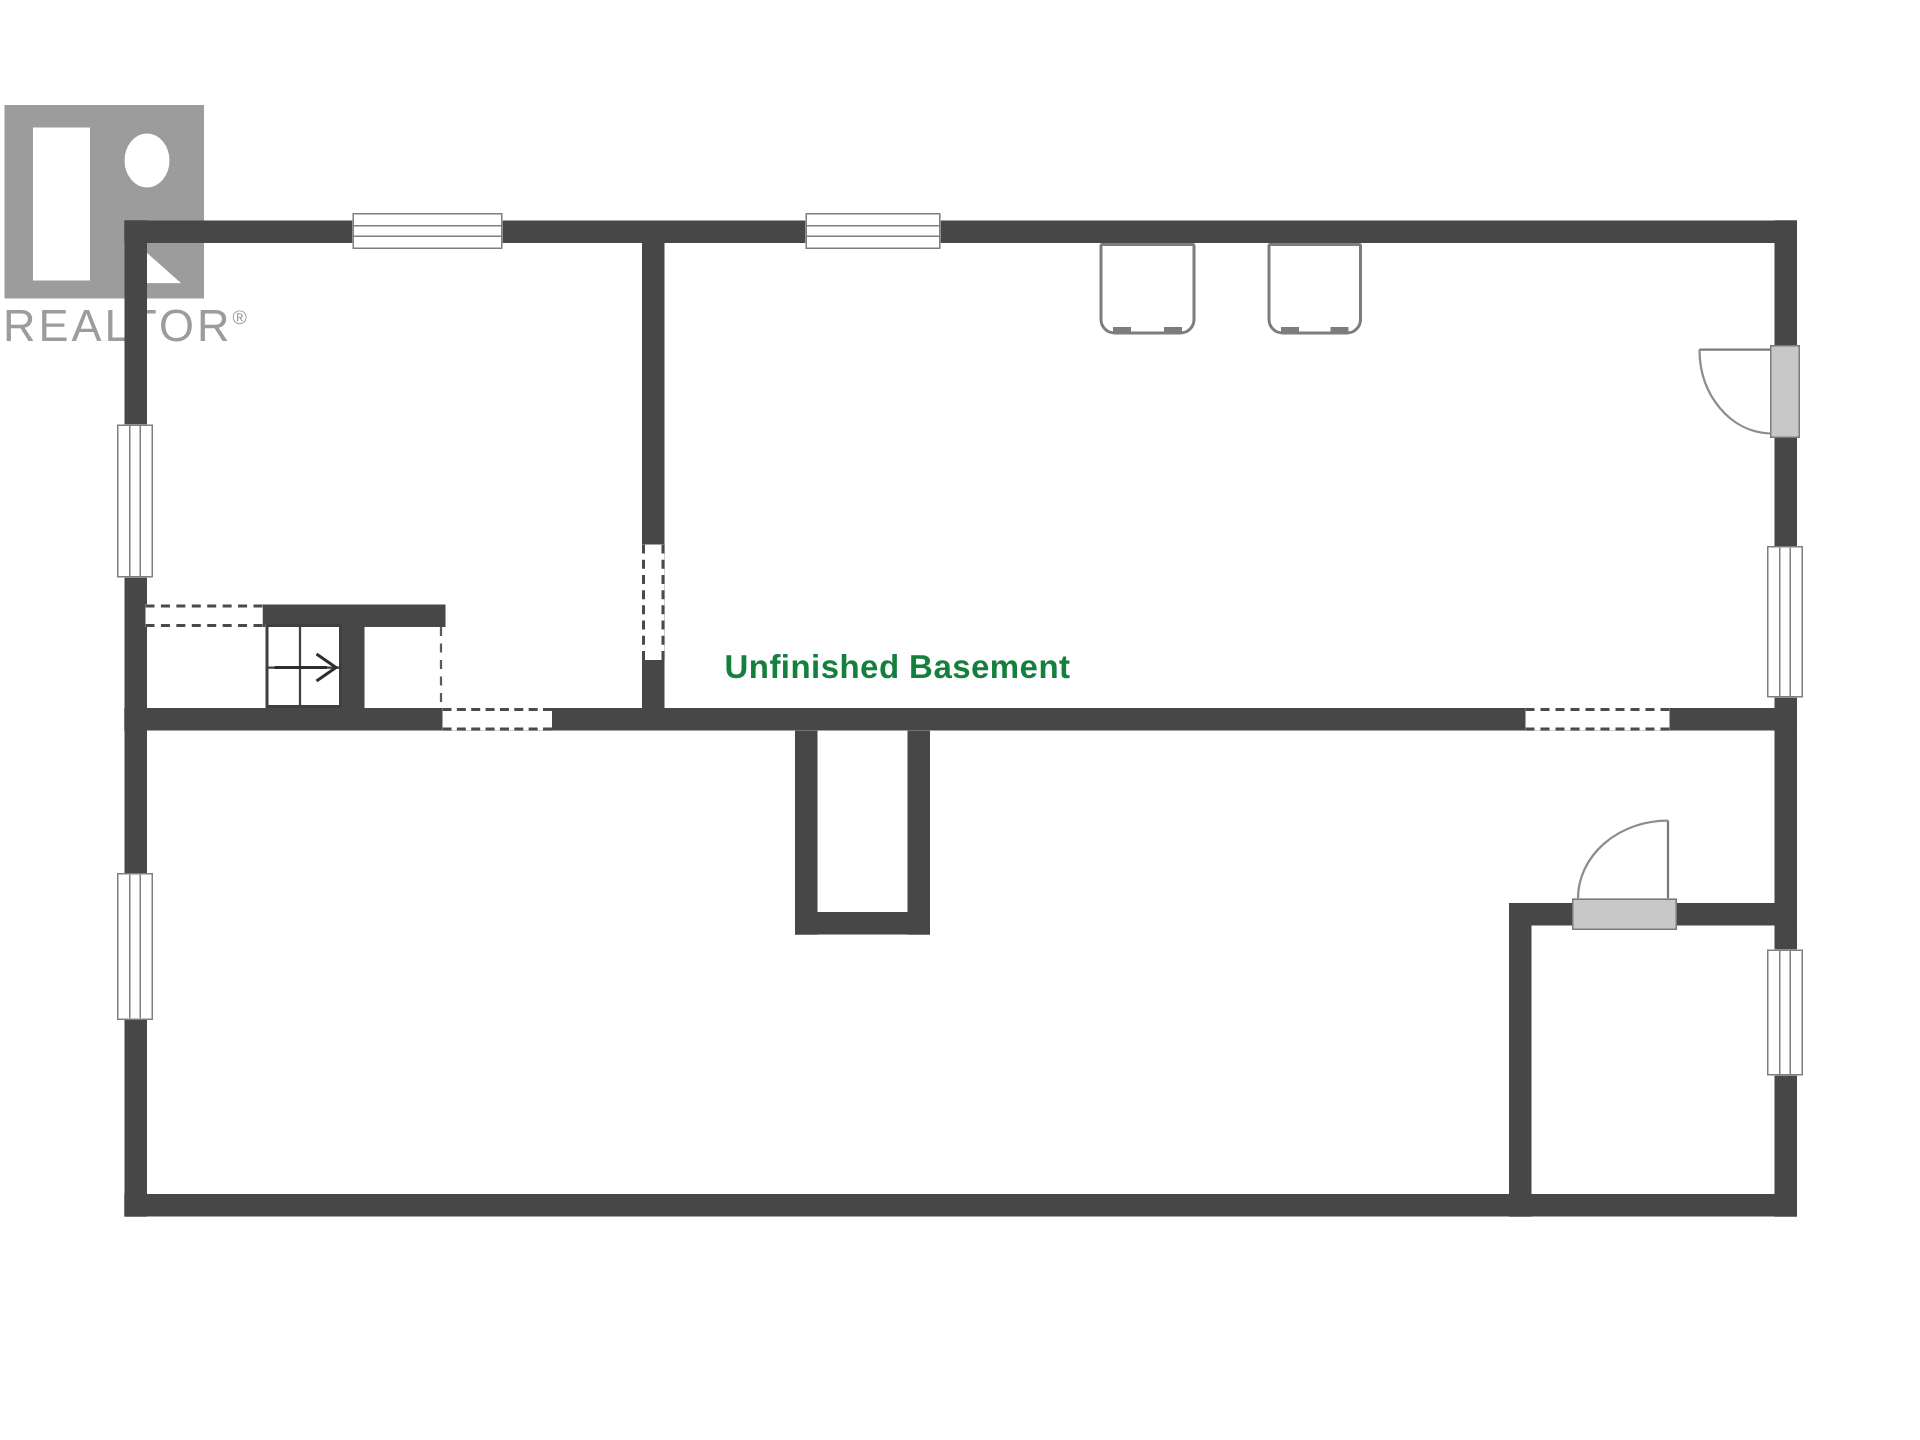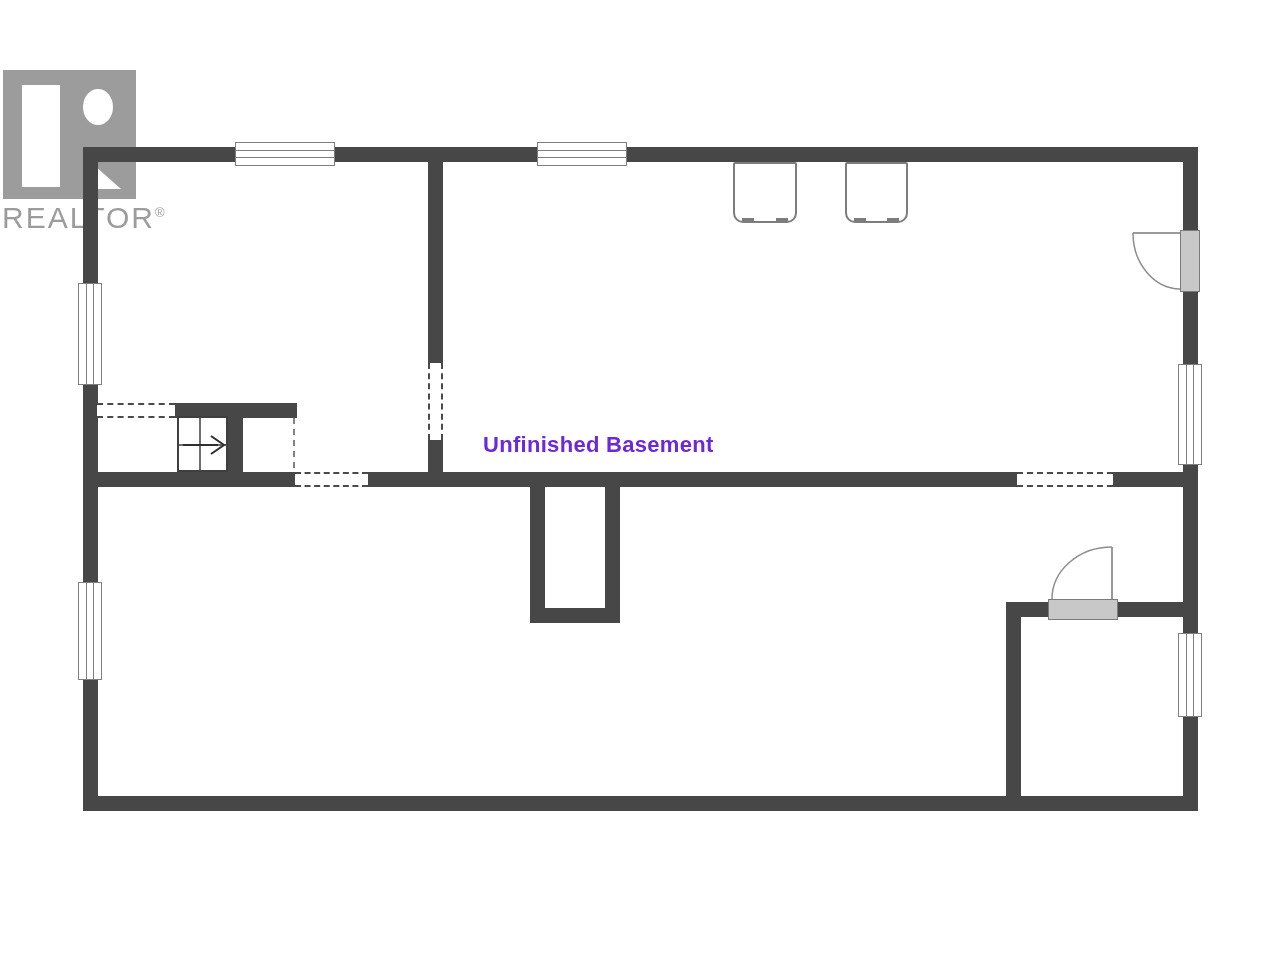--- a/index.html
+++ b/index.html
@@ -26,21 +26,21 @@
   .stairbox{position:absolute;background:#fff;border:2px solid #3f3f3f;z-index:3;box-sizing:border-box;}
   
   .appliance{position:absolute;background:#fff;border:2px solid #7d7d7d;
     border-radius:2px 2px 10px 10px;z-index:2;box-sizing:border-box;}
   .foot{position:absolute;bottom:-1px;width:12px;height:4px;background:#7d7d7d;}
   .foot.l{left:7px;} .foot.r{right:7px;}
   
   .overlay{position:absolute;left:0;top:0;z-index:5;pointer-events:none;}
   
   .room-label{position:absolute;left:483px;top:432px;font-size:22px;font-weight:bold;
-    color:#6d28d9;z-index:6;white-space:nowrap;letter-spacing:0.3px;}
+    color:#15803d;z-index:6;white-space:nowrap;letter-spacing:0.3px;}
   
   .logo{position:absolute;left:0;top:0;z-index:1;}
   .logo-square{position:absolute;left:3px;top:70px;width:133px;height:129px;background:#9c9c9c;}
   .logo-bar{position:absolute;left:19px;top:15px;width:38px;height:102px;background:#fff;}
   .logo-bowl{position:absolute;left:80px;top:19px;width:30px;height:36px;background:#fff;border-radius:50%;}
   .logo-tri{position:absolute;left:83px;top:88px;width:35px;height:31px;background:#fff;
     clip-path:polygon(0 0,0 100%,100% 100%);}
   .logo-text{position:absolute;left:2px;top:201px;font-size:30px;color:#9c9c9c;
     letter-spacing:2px;white-space:nowrap;}
   .logo-text .reg{font-size:13px;vertical-align:super;letter-spacing:0;}

